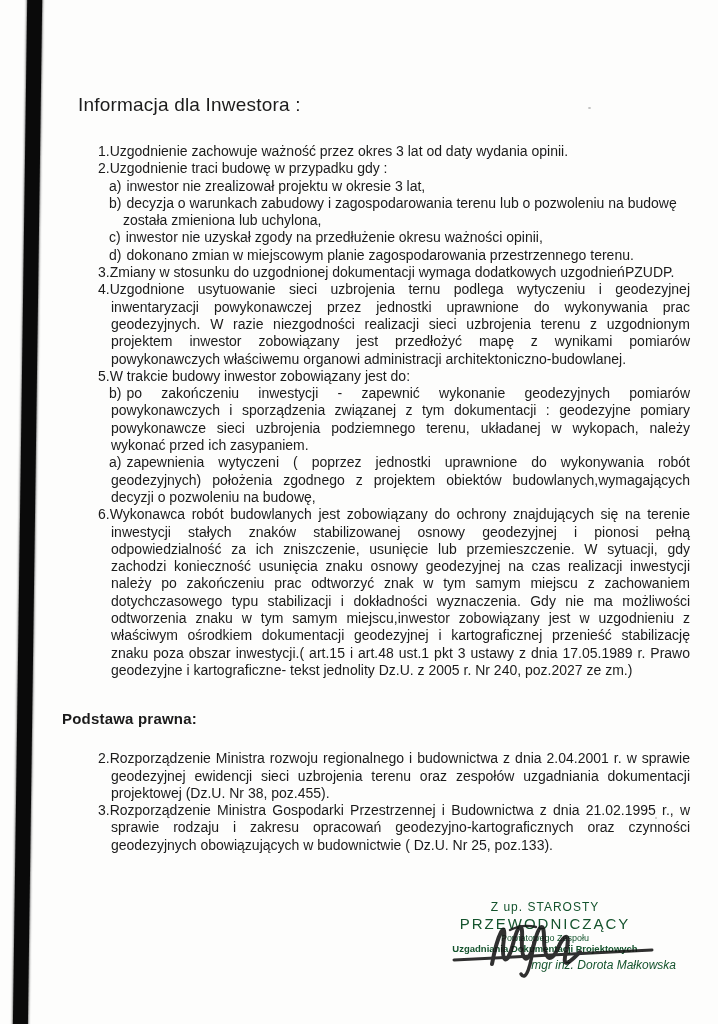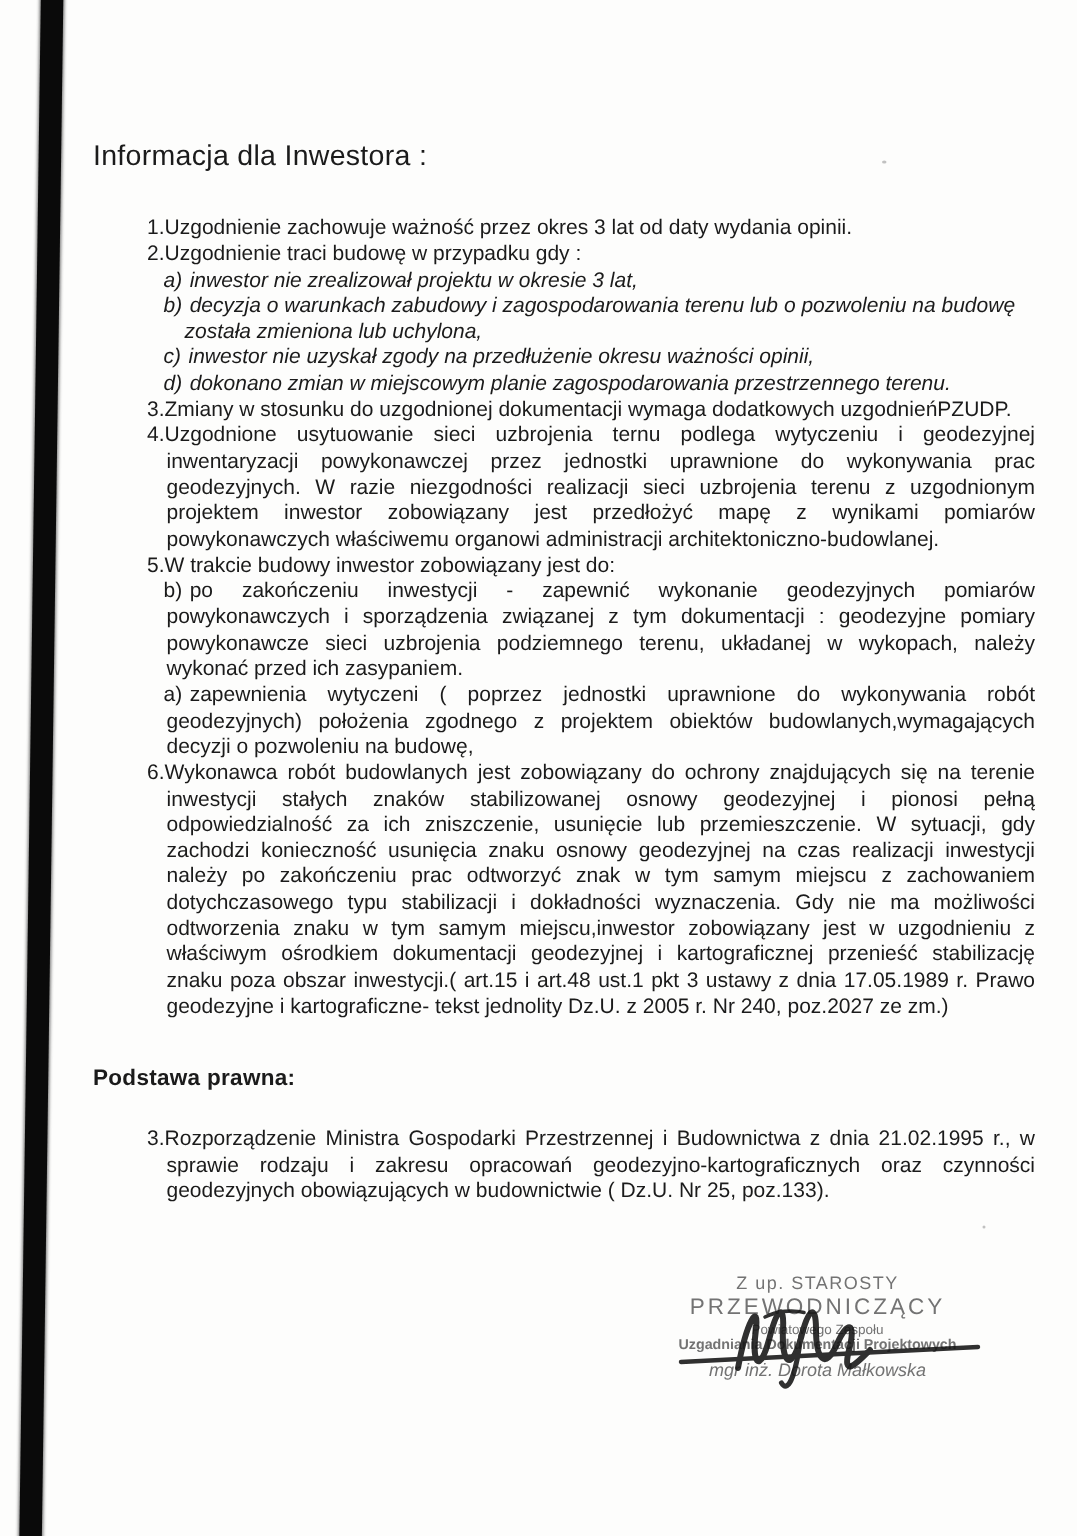--- a/index.html
+++ b/index.html
@@ -24,51 +24,51 @@
     box-shadow: 0 0 2px 1px rgba(40,40,40,.55);
   }
   .speck { position:absolute; background:#8f8f8f; border-radius:50%; opacity:.55; }
   .content {
     position: absolute;
     left: 62px;
     right: 28px;
     top: 0;
   }
   .h-info {
-    margin: 94px 0 27px 0;
+    margin: 94px 0 27px 16px;
     font-size: 19px;
     font-weight: 400;
     letter-spacing: .2px;
   }
   .h-legal {
     margin: 31px 0 23px 0;
     font-size: 15px;
     font-weight: 700;
     letter-spacing: .2px;
   }
   .doc-list { font-size: 14px; line-height: 17.3px; margin-left: 36px; }
   .item  { padding-left: 13px; text-indent: -13px; }       
-  .sub   { margin-left: 11px; padding-left: 14px; text-indent: -14px; font-style: italic; } 
+  .sub   { margin-left: 11px; padding-left: 14px; text-indent: -14px; } 
   .sub2  { margin-left: 11px; padding-left: 2px;  text-indent: -2px; }  
   .just  { text-align: justify; }
   .lbl-sub { margin-right: 5px; }
   .legal-list { margin-top: 0; }
   
   .sig-block {
     position: relative;
     width: 262px;
     margin: 46px 14px 0 auto;
     text-align: center;
-    color: #737373;
+    color: #14532d;
   }
   .sig-l1 { font-size: 12px; letter-spacing: 1px; }
   .sig-l2 { font-size: 15px; letter-spacing: 2px; margin-top: 1px; }
   .sig-l3 { font-size: 9px;  margin-top: 1px; }
   .sig-l4 { font-size: 9.5px; font-weight: 600; }
-  .sig-l5 { font-size: 12px; font-style: italic; margin-top: 4px; }
+  .sig-l5 { font-size: 12px; font-style: italic; margin-top: 4px; text-align: right; }
   .sig-scrawl {
     position: absolute;
     left: 0; top: 8px;
     pointer-events: none;
   }
 </style>
 </head>
 <body>
 
 <div class="page">
@@ -92,20 +92,21 @@
       <div class="item just"><span>4.</span><span>Uzgodnione usytuowanie sieci uzbrojenia ternu podlega wytyczeniu i geodezyjnej inwentaryzacji powykonawczej przez jednostki uprawnione do wykonywania prac geodezyjnych. W razie niezgodności realizacji sieci uzbrojenia terenu z uzgodnionym projektem inwestor zobowiązany jest przedłożyć mapę z wynikami pomiarów powykonawczych właściwemu organowi administracji architektoniczno-budowlanej.</span></div>
       <div class="item"><span>5.</span><span>W trakcie budowy inwestor zobowiązany jest do:</span></div>
       <div class="sub2 just"><span class="lbl-sub">b)</span><span>po zakończeniu inwestycji - zapewnić wykonanie geodezyjnych pomiarów powykonawczych i sporządzenia związanej z tym dokumentacji : geodezyjne pomiary powykonawcze sieci uzbrojenia podziemnego terenu, układanej w wykopach, należy wykonać przed ich zasypaniem.</span></div>
       <div class="sub2 just"><span class="lbl-sub">a)</span><span>zapewnienia wytyczeni ( poprzez jednostki uprawnione do wykonywania robót geodezyjnych) położenia zgodnego z projektem obiektów budowlanych,wymagających decyzji o pozwoleniu na budowę,</span></div>
       <div class="item just"><span>6.</span><span>Wykonawca robót budowlanych jest zobowiązany do ochrony znajdujących się na terenie inwestycji stałych znaków stabilizowanej osnowy geodezyjnej i pionosi pełną odpowiedzialność za ich zniszczenie, usunięcie lub przemieszczenie. W sytuacji, gdy zachodzi konieczność usunięcia znaku osnowy geodezyjnej na czas realizacji inwestycji należy po zakończeniu prac odtworzyć znak w tym samym miejscu z zachowaniem dotychczasowego typu stabilizacji i dokładności wyznaczenia. Gdy nie ma możliwości odtworzenia znaku w tym samym miejscu,inwestor zobowiązany jest w uzgodnieniu z właściwym ośrodkiem dokumentacji geodezyjnej i kartograficznej przenieść stabilizację znaku poza obszar inwestycji.( art.15 i art.48 ust.1 pkt 3 ustawy z dnia 17.05.1989 r. Prawo geodezyjne i kartograficzne- tekst jednolity Dz.U. z 2005 r. Nr 240, poz.2027 ze zm.)</span></div>
     </div>
 
     <div class="h-legal">Podstawa prawna:</div>
 
     <div class="doc-list legal-list">
+      <div class="item just"><span>2.</span><span>Rozporządzenie Ministra rozwoju regionalnego i budownictwa z dnia 2.04.2001 r. w sprawie geodezyjnej ewidencji sieci uzbrojenia terenu oraz zespołów uzgadniania dokumentacji projektowej (Dz.U. Nr 38, poz.455).</span></div>
       <div class="item just"><span>3.</span><span>Rozporządzenie Ministra Gospodarki Przestrzennej i Budownictwa z dnia 21.02.1995 r., w sprawie rodzaju i zakresu opracowań geodezyjno-kartograficznych oraz czynności geodezyjnych obowiązujących w budownictwie ( Dz.U. Nr 25, poz.133).</span></div>
     </div>
 
     <div class="sig-block">
       <div class="sig-l1">Z up. STAROSTY</div>
       <div class="sig-l2">PRZEWODNICZĄCY</div>
       <div class="sig-l3">Powiatowego Zespołu</div>
       <div class="sig-l4">Uzgadniania Dokumentacji Projektowych</div>
       <div class="sig-l5">mgr inż. Dorota Małkowska</div>
       <svg class="sig-scrawl" width="262" height="86" viewBox="0 0 262 86" fill="none" xmlns="http://www.w3.org/2000/svg">

